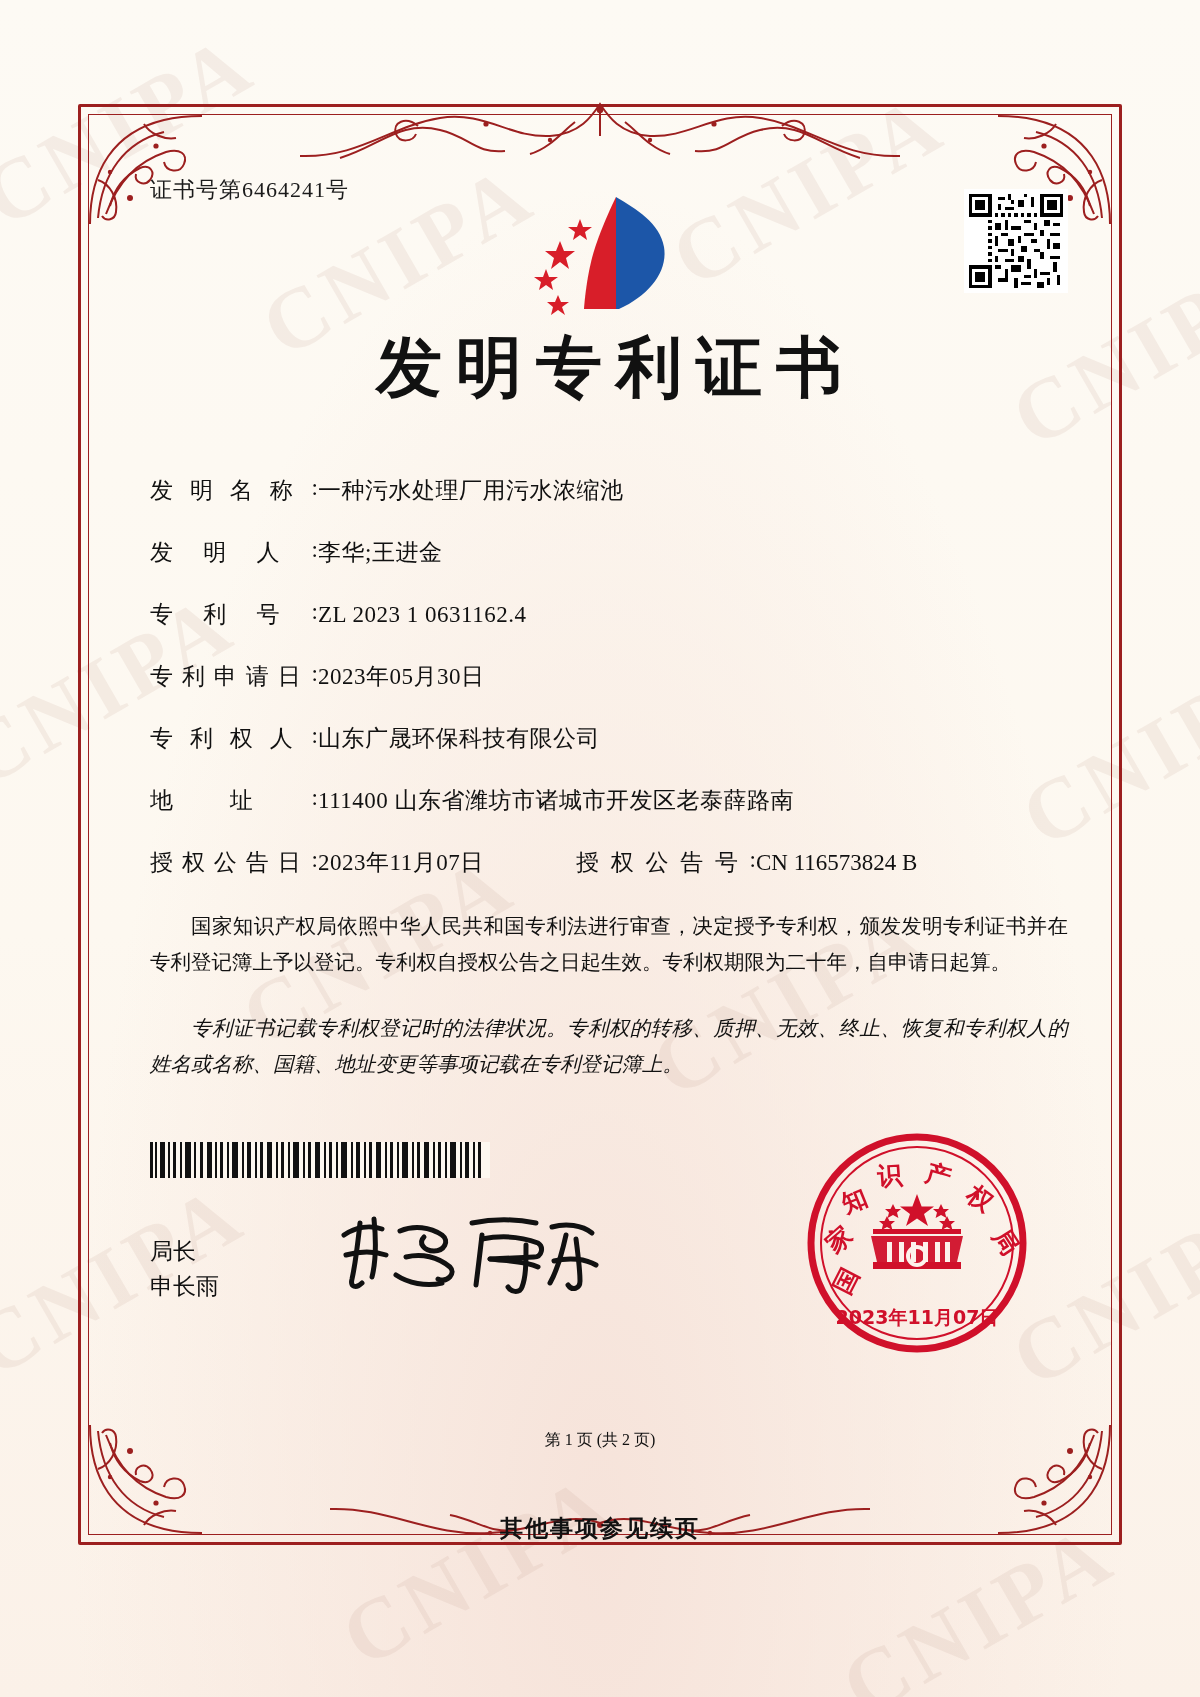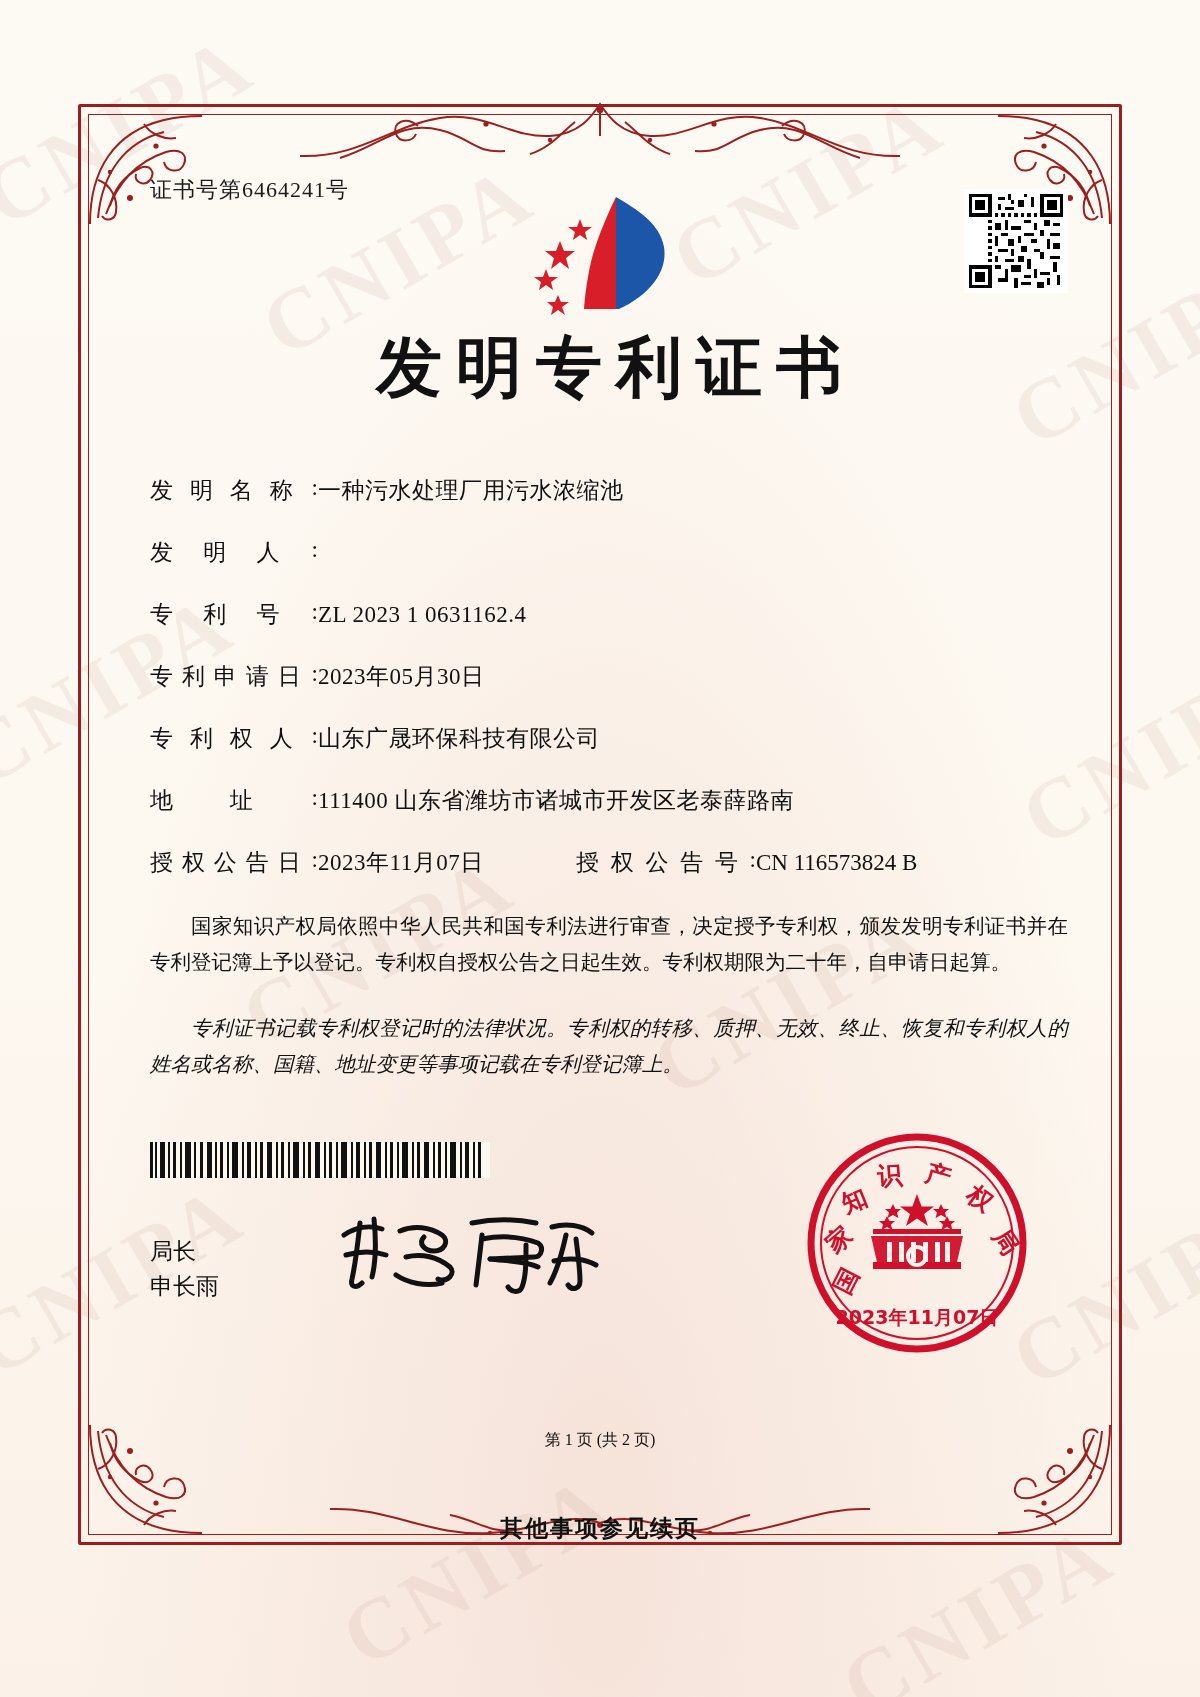--- a/index.html
+++ b/index.html
@@ -455,20 +455,21 @@
         <span class="fvalue">一种污水处理厂用污水浓缩池</span>
       </div>
 
       <div class="frow">
         <span class="flabel">
           <span class="lw">发</span>
             <span class="lw">明</span>
             <span class="lw">人</span>
             <span class="colon">:</span>
         </span>
+        <span class="fvalue">李华;王进金</span>
       </div>
 
       <div class="frow">
         <span class="flabel">
           <span class="lw">专</span>
             <span class="lw">利</span>
             <span class="lw">号</span>
             <span class="colon">:</span>
         </span>
         <span class="fvalue">ZL 2023 1 0631162.4</span>

